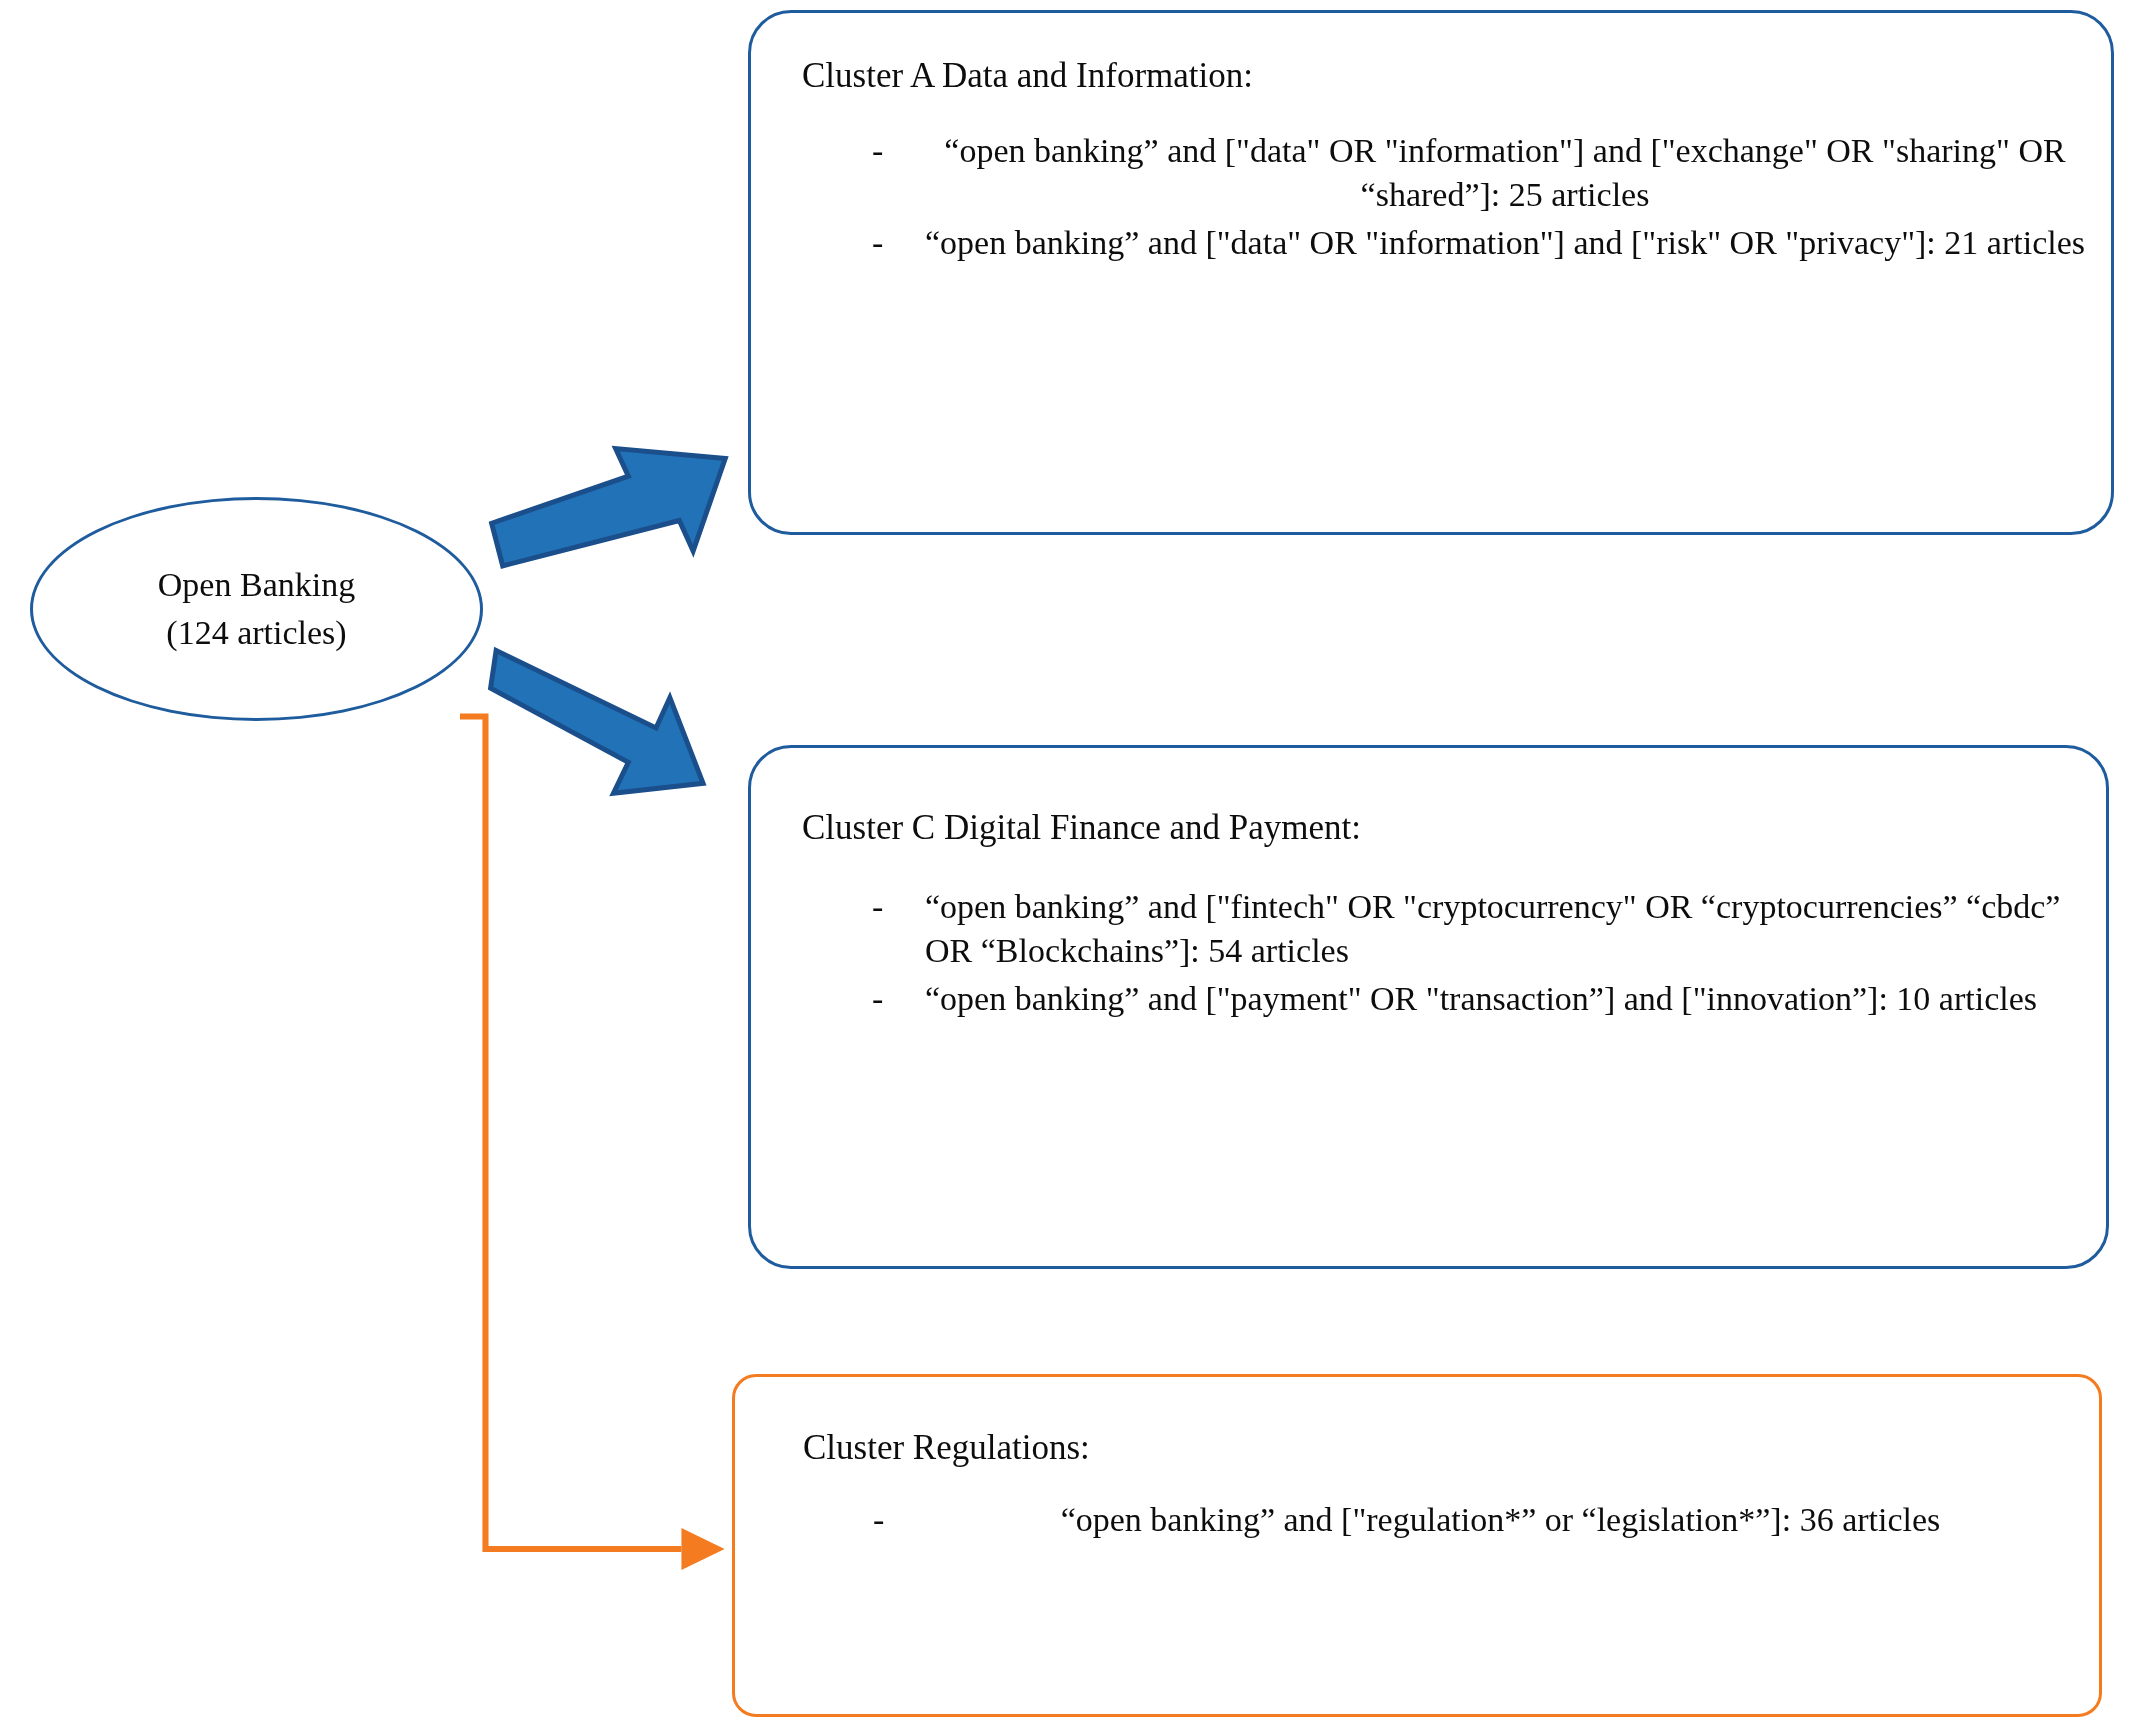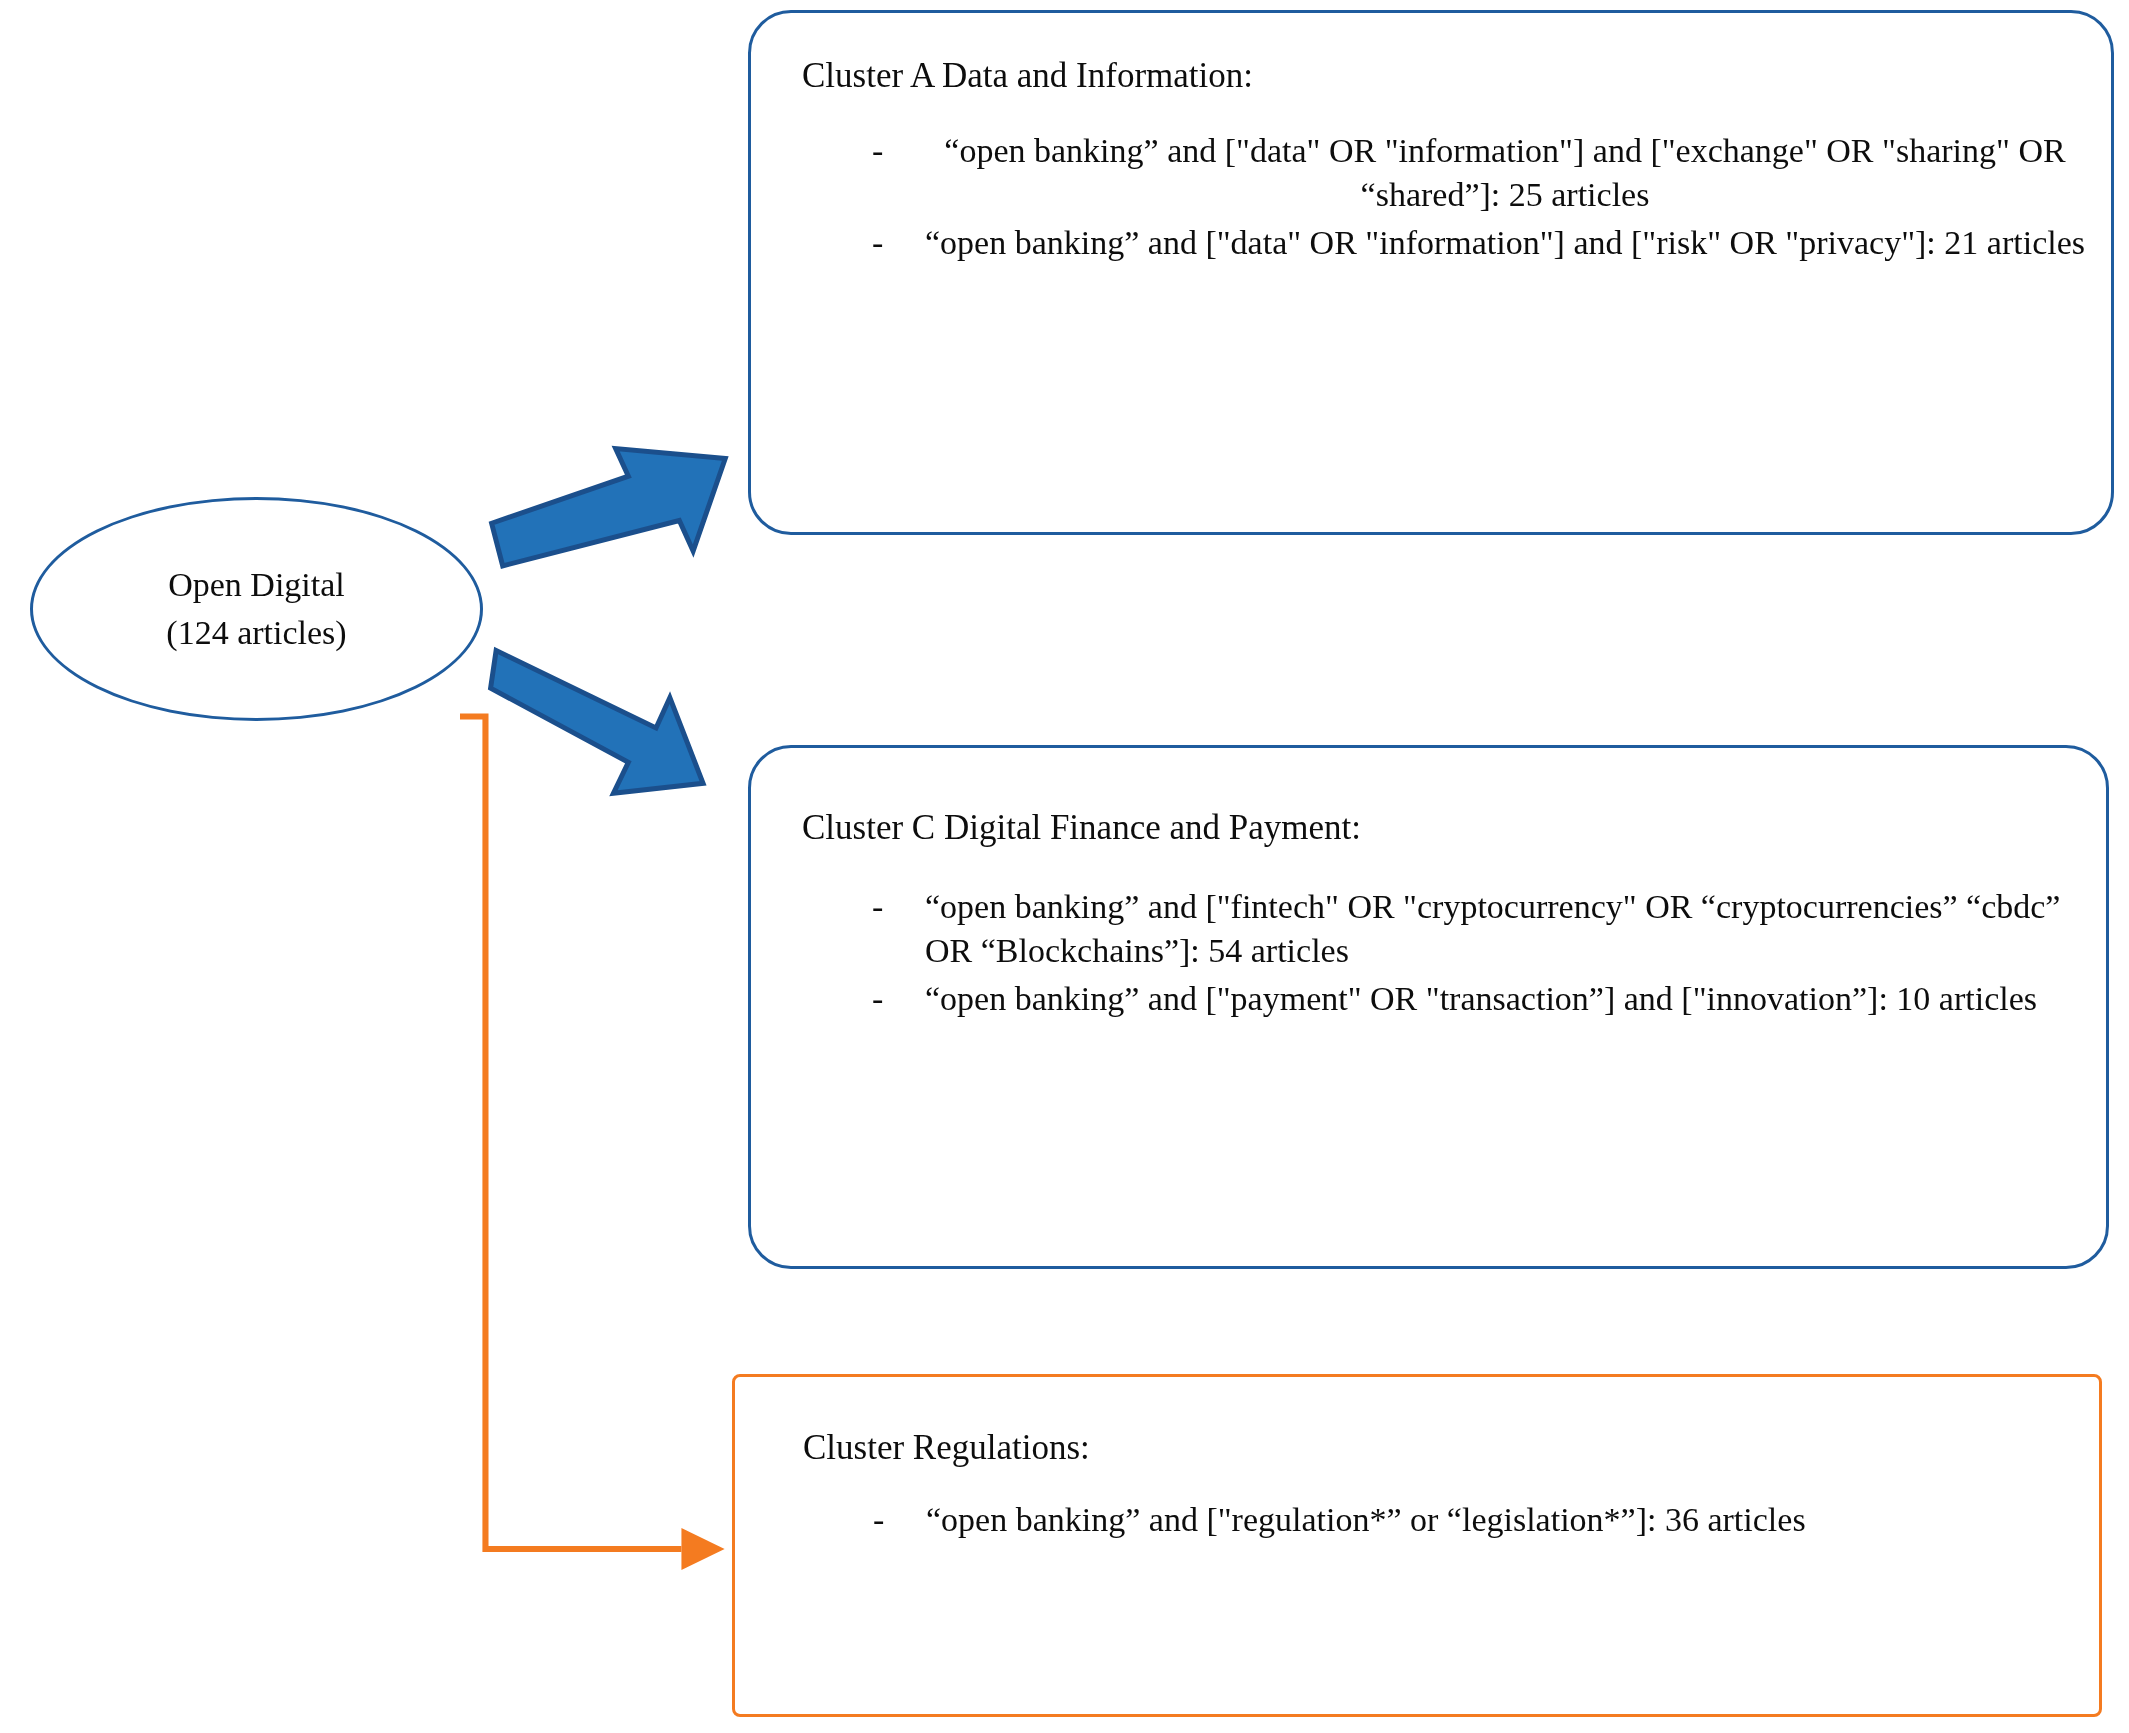--- a/index.html
+++ b/index.html
@@ -47,21 +47,22 @@
     position: absolute;
     box-sizing: border-box;
     background: #ffffff;
   }
   .box-blue {
     border: 3.9px solid #1F5C9E;
     border-radius: 43px;
   }
   .box-orange {
     border: 3.9px solid #F47B20;
-    border-radius: 8px;
+    border-radius: 24px;
+    text-align: center;
   }
   #box-a { left: 748px; top: 10px;   width: 1366px; height: 525px; text-align: center; }
   #box-c { left: 748px; top: 718px; width: 1361px; height: 524px; margin-top: 27px; }
   #box-r { left: 732px; top: 1374px; width: 1370px; height: 343px; }
 
   .box-title {
     position: absolute;
     font-size: 35px;
     line-height: 1;
     color: #0d0d0d;
@@ -114,21 +115,21 @@
     width: 310px;
     height: 875px;
   }
 </style>
 </head>
 <body>
 
 <div id="canvas">
 
   <div class="ellipse-node">
-    <div class="ellipse-line">Open Digital</div>
+    <div class="ellipse-line">Open Banking</div>
     <div class="ellipse-line">(124 articles)</div>
   </div>
 
   <svg id="arrow-up" class="block-arrow" viewBox="0 0 440 280">
     <polygon points="8,145 255,60 232,10 430,28 372,195 347,140 28,222" fill="#2272B8" stroke="#1B4F8C" stroke-width="9" stroke-linejoin="miter"></polygon>
   </svg>
 
   <svg id="arrow-down" class="block-arrow" viewBox="0 0 440 300">
     <polygon points="16,10 305,150 330,95 390,250 228,268 255,212 6,78" fill="#2272B8" stroke="#1B4F8C" stroke-width="9" stroke-linejoin="miter"></polygon>
   </svg>

